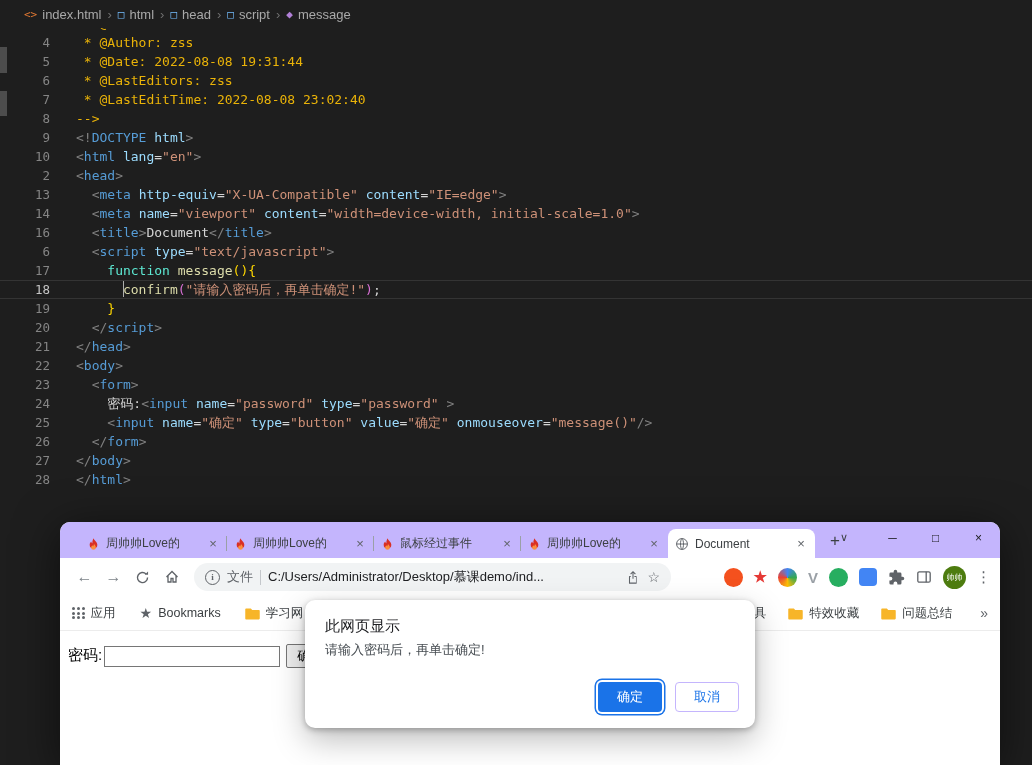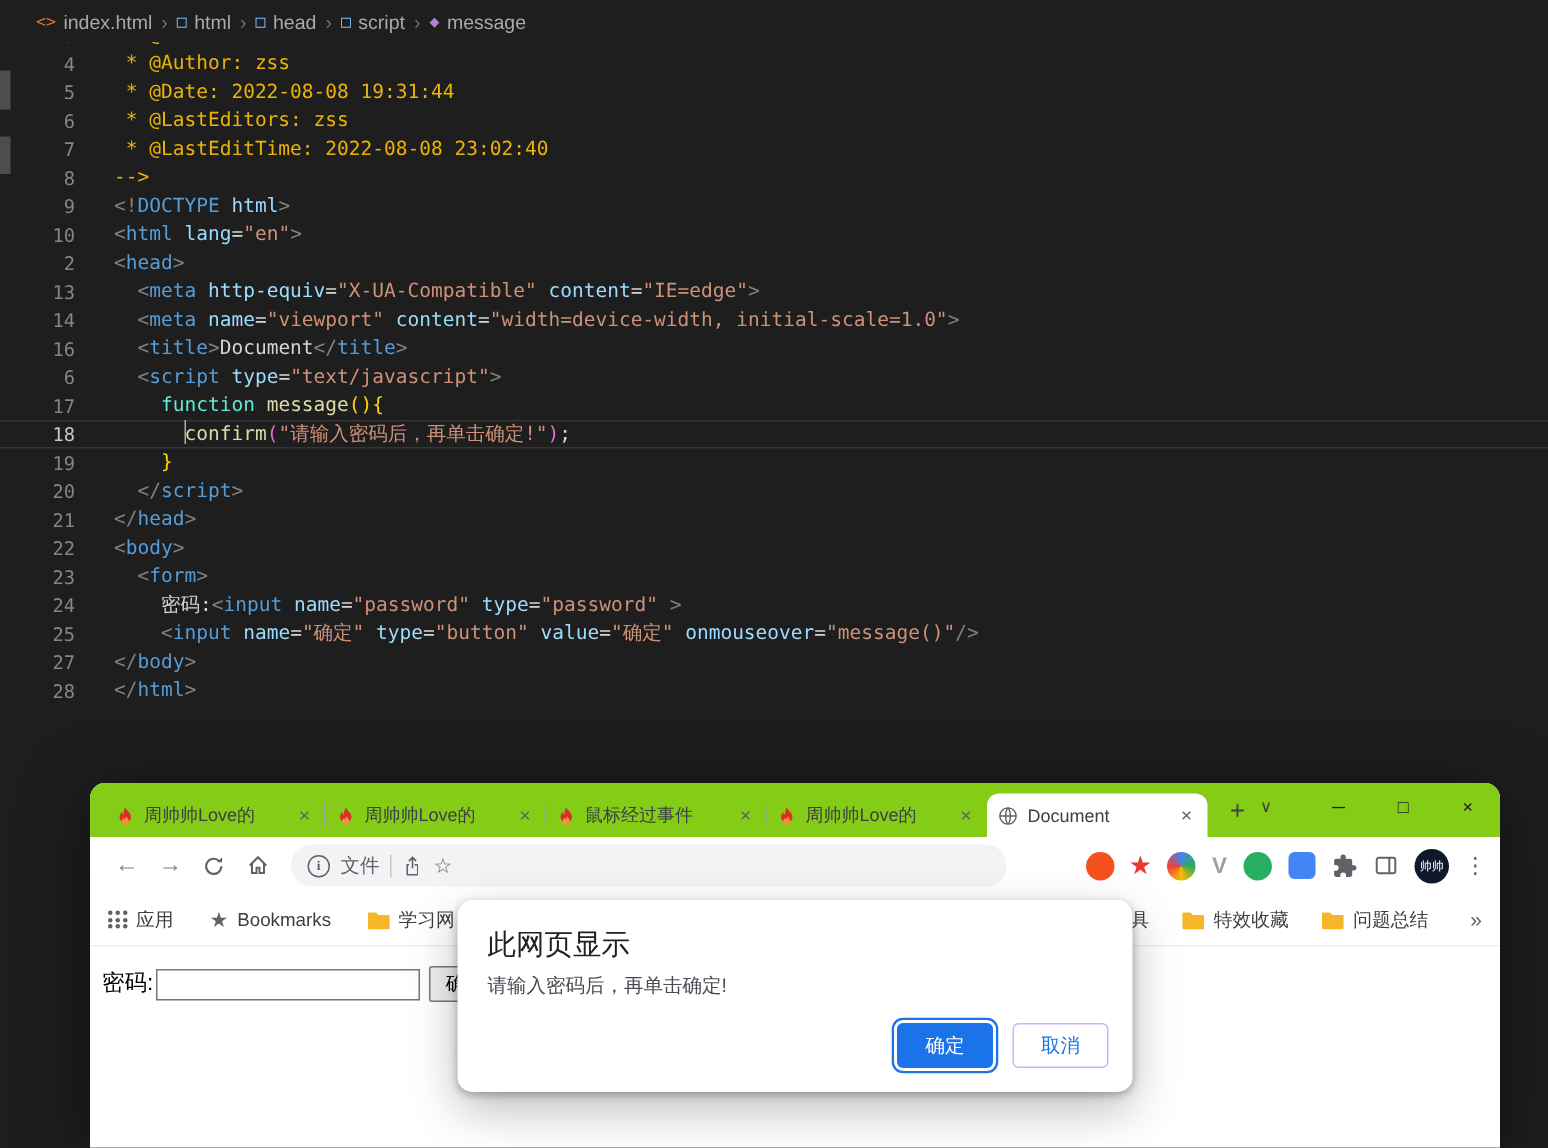--- a/index.html
+++ b/index.html
@@ -25,22 +25,22 @@
   .code-line.current .ln{color:#c6c6c6}
   .tok-c{color:#eab308}.tok-t{color:#569cd6}.tok-a{color:#9cdcfe}.tok-s{color:#ce9178}
   .tok-p{color:#808080}.tok-x{color:#d4d4d4}.tok-f{color:#dcdcaa}.tok-k{color:#5eead4}
   .tok-b1{color:#ffd700}.tok-b2{color:#da70d6}
   .cursor{display:inline-block;width:1.5px;height:16px;background:#aeafad;vertical-align:-3px;margin-right:-1.5px}
   .gutter-mark{position:absolute;left:0;width:7px;background:#4d4d4d;z-index:6}
   .m1{top:47px;height:26px}.m2{top:91px;height:25px}
   
   .chrome{position:absolute;left:60px;top:522px;width:940px;height:243px;background:#fff;
     border-radius:10px 10px 0 0;box-shadow:0 8px 45px rgba(0,0,0,.55);z-index:10}
-  .tabstrip{height:36px;background:#84cc16;border-radius:10px 10px 0 0;
-    display:flex;align-items:flex-end;padding-left:10px;position:relative}
+  .tabstrip{height:36px;background:#c4b5fd;border-radius:10px 10px 0 0;
+    display:flex;align-items:flex-end;padding-left:20px;position:relative}
   .tab-list{display:flex;align-items:flex-end}
   .tab{width:133px;height:29px;display:flex;align-items:center;padding:0 7px;
     font-size:12px;color:#3c4043;border-radius:8px 8px 0 0;position:relative;cursor:pointer}
   .tab.divider::after{content:"";position:absolute;right:0;top:7px;height:15px;width:1px;background:#9aa0a6}
   .tab.active{background:#fff}
   .tab-ic{flex:none;display:flex;align-items:center}
   .tab-title{flex:1;margin:0 4px 0 6px;overflow:hidden;white-space:nowrap}
   .tab-close{flex:none;color:#5f6368;font-size:13px;width:14px;text-align:center}
   .newtab{font-size:17px;color:#3c4043;margin:0 0 7px 9px;width:22px;text-align:center}
   .tabsearch{position:absolute;right:152px;top:9px;font-size:11px;color:#3c4043}
@@ -59,21 +59,21 @@
   .url{flex:1;font-size:13px;color:#202124;white-space:nowrap;overflow:hidden}
   .ob-ic{flex:none;display:flex;align-items:center}
   .star{color:#5f6368;font-size:14px;flex:none}
   .extarea{display:flex;align-items:center;gap:11px;margin-left:auto}
   .ext-circle{width:19px;height:19px;border-radius:50%;display:inline-block}
   .ext-glyph{font-size:15px;font-weight:bold}
   .ext-ball{width:19px;height:19px;border-radius:50%;
     background:conic-gradient(#4285f4,#34a853,#fbbc04,#ea4335,#4285f4)}
   .ext-rsquare{width:18px;height:18px;border-radius:4px;display:inline-block}
   .ext-svg{display:flex;align-items:center}
-  .avatar{width:23px;height:23px;border-radius:50%;background:#0f172a;color:#fff;font-size:8px;
+  .avatar{width:23px;height:23px;border-radius:50%;background:#4d7c0f;color:#fff;font-size:8px;
     display:flex;align-items:center;justify-content:center;margin-left:11px;flex:none;cursor:pointer}
   .menudots{color:#5f6368;font-size:15px;margin-left:10px;width:14px;text-align:center;cursor:pointer}
   .bookmarksbar{height:34px;display:flex;align-items:center;padding:0 12px;font-size:12.5px;
     color:#3c4043;background:#fff;border-bottom:1px solid #ececec}
   .bm-item{display:flex;align-items:center;gap:6px;margin-right:24px;cursor:pointer;white-space:nowrap}
   .bm-right{display:flex;align-items:center}
   .bm-right .bm-item{margin-right:0;margin-left:22px}
   .bm-spacer{flex:1}
   .bm-overflow{margin-left:28px;color:#5f6368;font-size:14px;cursor:pointer}
   .grid9{display:grid;grid-template-columns:repeat(3,3px);grid-auto-rows:3px;gap:1.8px}
@@ -81,21 +81,21 @@
   .bm-star{color:#5f6368;font-size:14px}
   .bm-folder{display:flex;align-items:center}
   .pagearea{height:135px;background:#fff;padding:13px 0 0 8px;font-size:15px;color:#000}
   .pw-input{width:176px;height:21px;border:1px solid #767676;border-radius:0;margin-left:2px;
     vertical-align:middle;outline:none;font-size:13px;padding:0 3px;box-sizing:border-box}
   .pw-btn{margin-left:6px;height:24px;padding:0 10px;background:#efefef;border:1px solid #767676;
     border-radius:2px;font-size:13px;vertical-align:middle;font-family:"Liberation Sans",sans-serif}
   .dialog{position:absolute;left:245px;top:78px;width:450px;height:128px;background:#fff;
     border-radius:10px;box-shadow:0 2px 6px rgba(0,0,0,.28),0 12px 32px rgba(0,0,0,.26);
     z-index:40;padding:17px 20px;box-sizing:border-box}
-  .dlg-title{font-size:19px;color:#202124}
+  .dlg-title{font-size:15px;color:#202124}
   .dlg-msg{font-size:13px;color:#474d52;margin-top:5px}
   .dlg-btns{position:absolute;right:16px;bottom:16px;display:flex;gap:11px}
   .btn{height:30px;min-width:64px;border-radius:4px;font-size:13px;display:flex;align-items:center;
     justify-content:center;border:none;cursor:pointer;font-family:"Liberation Sans",sans-serif;padding:0 14px}
   .btn.ok{background:#1a73e8;color:#fff;box-shadow:0 0 0 2px #fff,0 0 0 3.5px #1a73e8;margin-right:2px}
   .btn.cancel{background:#fff;color:#1a73e8;border:1px solid #c4b5fd}
 </style>
 </head>
 <body>
 
@@ -143,20 +143,21 @@
         <div class="code-line"><span class="ln">6</span><span class="lc"><span class="tok-x">  </span><span class="tok-p">&lt;</span><span class="tok-t">script</span><span class="tok-x"> </span><span class="tok-a">type</span><span class="tok-x">=</span><span class="tok-s">"text/javascript"</span><span class="tok-p">&gt;</span></span></div>
         <div class="code-line"><span class="ln">17</span><span class="lc"><span class="tok-x">    </span><span class="tok-k">function</span><span class="tok-x"> </span><span class="tok-f">message</span><span class="tok-b1">(){</span></span></div>
         <div class="code-line current"><span class="ln">18</span><span class="lc"><span class="tok-x">      </span><span class="cursor"></span><span class="tok-f">confirm</span><span class="tok-b2">(</span><span class="tok-s">"请输入密码后，再单击确定!"</span><span class="tok-b2">)</span><span class="tok-x">;</span></span></div>
         <div class="code-line"><span class="ln">19</span><span class="lc"><span class="tok-x">    </span><span class="tok-b1">}</span></span></div>
         <div class="code-line"><span class="ln">20</span><span class="lc"><span class="tok-x">  </span><span class="tok-p">&lt;/</span><span class="tok-t">script</span><span class="tok-p">&gt;</span></span></div>
         <div class="code-line"><span class="ln">21</span><span class="lc"><span class="tok-p">&lt;/</span><span class="tok-t">head</span><span class="tok-p">&gt;</span></span></div>
         <div class="code-line"><span class="ln">22</span><span class="lc"><span class="tok-p">&lt;</span><span class="tok-t">body</span><span class="tok-p">&gt;</span></span></div>
         <div class="code-line"><span class="ln">23</span><span class="lc"><span class="tok-x">  </span><span class="tok-p">&lt;</span><span class="tok-t">form</span><span class="tok-p">&gt;</span></span></div>
         <div class="code-line"><span class="ln">24</span><span class="lc"><span class="tok-x">    密码:</span><span class="tok-p">&lt;</span><span class="tok-t">input</span><span class="tok-x"> </span><span class="tok-a">name</span><span class="tok-x">=</span><span class="tok-s">"password"</span><span class="tok-x"> </span><span class="tok-a">type</span><span class="tok-x">=</span><span class="tok-s">"password"</span><span class="tok-x"> </span><span class="tok-p">&gt;</span></span></div>
         <div class="code-line"><span class="ln">25</span><span class="lc"><span class="tok-x">    </span><span class="tok-p">&lt;</span><span class="tok-t">input</span><span class="tok-x"> </span><span class="tok-a">name</span><span class="tok-x">=</span><span class="tok-s">"确定"</span><span class="tok-x"> </span><span class="tok-a">type</span><span class="tok-x">=</span><span class="tok-s">"button"</span><span class="tok-x"> </span><span class="tok-a">value</span><span class="tok-x">=</span><span class="tok-s">"确定"</span><span class="tok-x"> </span><span class="tok-a">onmouseover</span><span class="tok-x">=</span><span class="tok-s">"message()"</span><span class="tok-p">/&gt;</span></span></div>
+        <div class="code-line"><span class="ln">26</span><span class="lc"><span class="tok-x">  </span><span class="tok-p">&lt;/</span><span class="tok-t">form</span><span class="tok-p">&gt;</span></span></div>
         <div class="code-line"><span class="ln">27</span><span class="lc"><span class="tok-p">&lt;/</span><span class="tok-t">body</span><span class="tok-p">&gt;</span></span></div>
         <div class="code-line"><span class="ln">28</span><span class="lc"><span class="tok-p">&lt;/</span><span class="tok-t">html</span><span class="tok-p">&gt;</span></span></div>
       </div>
   </div>
   <div class="gutter-mark m1"></div>
   <div class="gutter-mark m2"></div>
 </div>
 
 <div class="chrome">
   <div class="tabstrip">
@@ -232,20 +233,21 @@
     </span>
     <span class="navbtn">
       <svg width="16" height="16" viewBox="0 0 16 16" fill="none" stroke="#5f6368" stroke-width="1.3">
           <path d="M2.5 8 8 2.5 13.5 8M4 6.5V13h3V9.5h2V13h3V6.5"></path>
         </svg>
     </span>
     <div class="omnibox">
       <span class="info">i</span>
       <span class="scheme">文件</span>
       <span class="obdivider"></span>
+      <span class="url">C:/Users/Administrator/Desktop/慕课demo/ind...</span>
       <span class="ob-ic">
         <svg width="14" height="14" viewBox="0 0 16 16" fill="#5f6368">
             <path d="M7.4 3.4 5.7 5.1l-.9-.9L8 1l3.2 3.2-.9.9-1.7-1.7V10H7.4V3.4z"></path>
             <path d="M3.4 6.8h2V8H4.6v6.4h6.8V8H9.6V6.8h2a.6.6 0 0 1 .6.6v7.6a.6.6 0 0 1-.6.6H4a.6.6 0 0 1-.6-.6V7.4a.6.6 0 0 1 .6-.6z"></path>
           </svg>
       </span>
       <span class="star">☆</span>
     </div>
     <div class="extarea" id="extarea">
         <span class="ext-circle" style="background: rgb(244, 81, 30);"></span>

